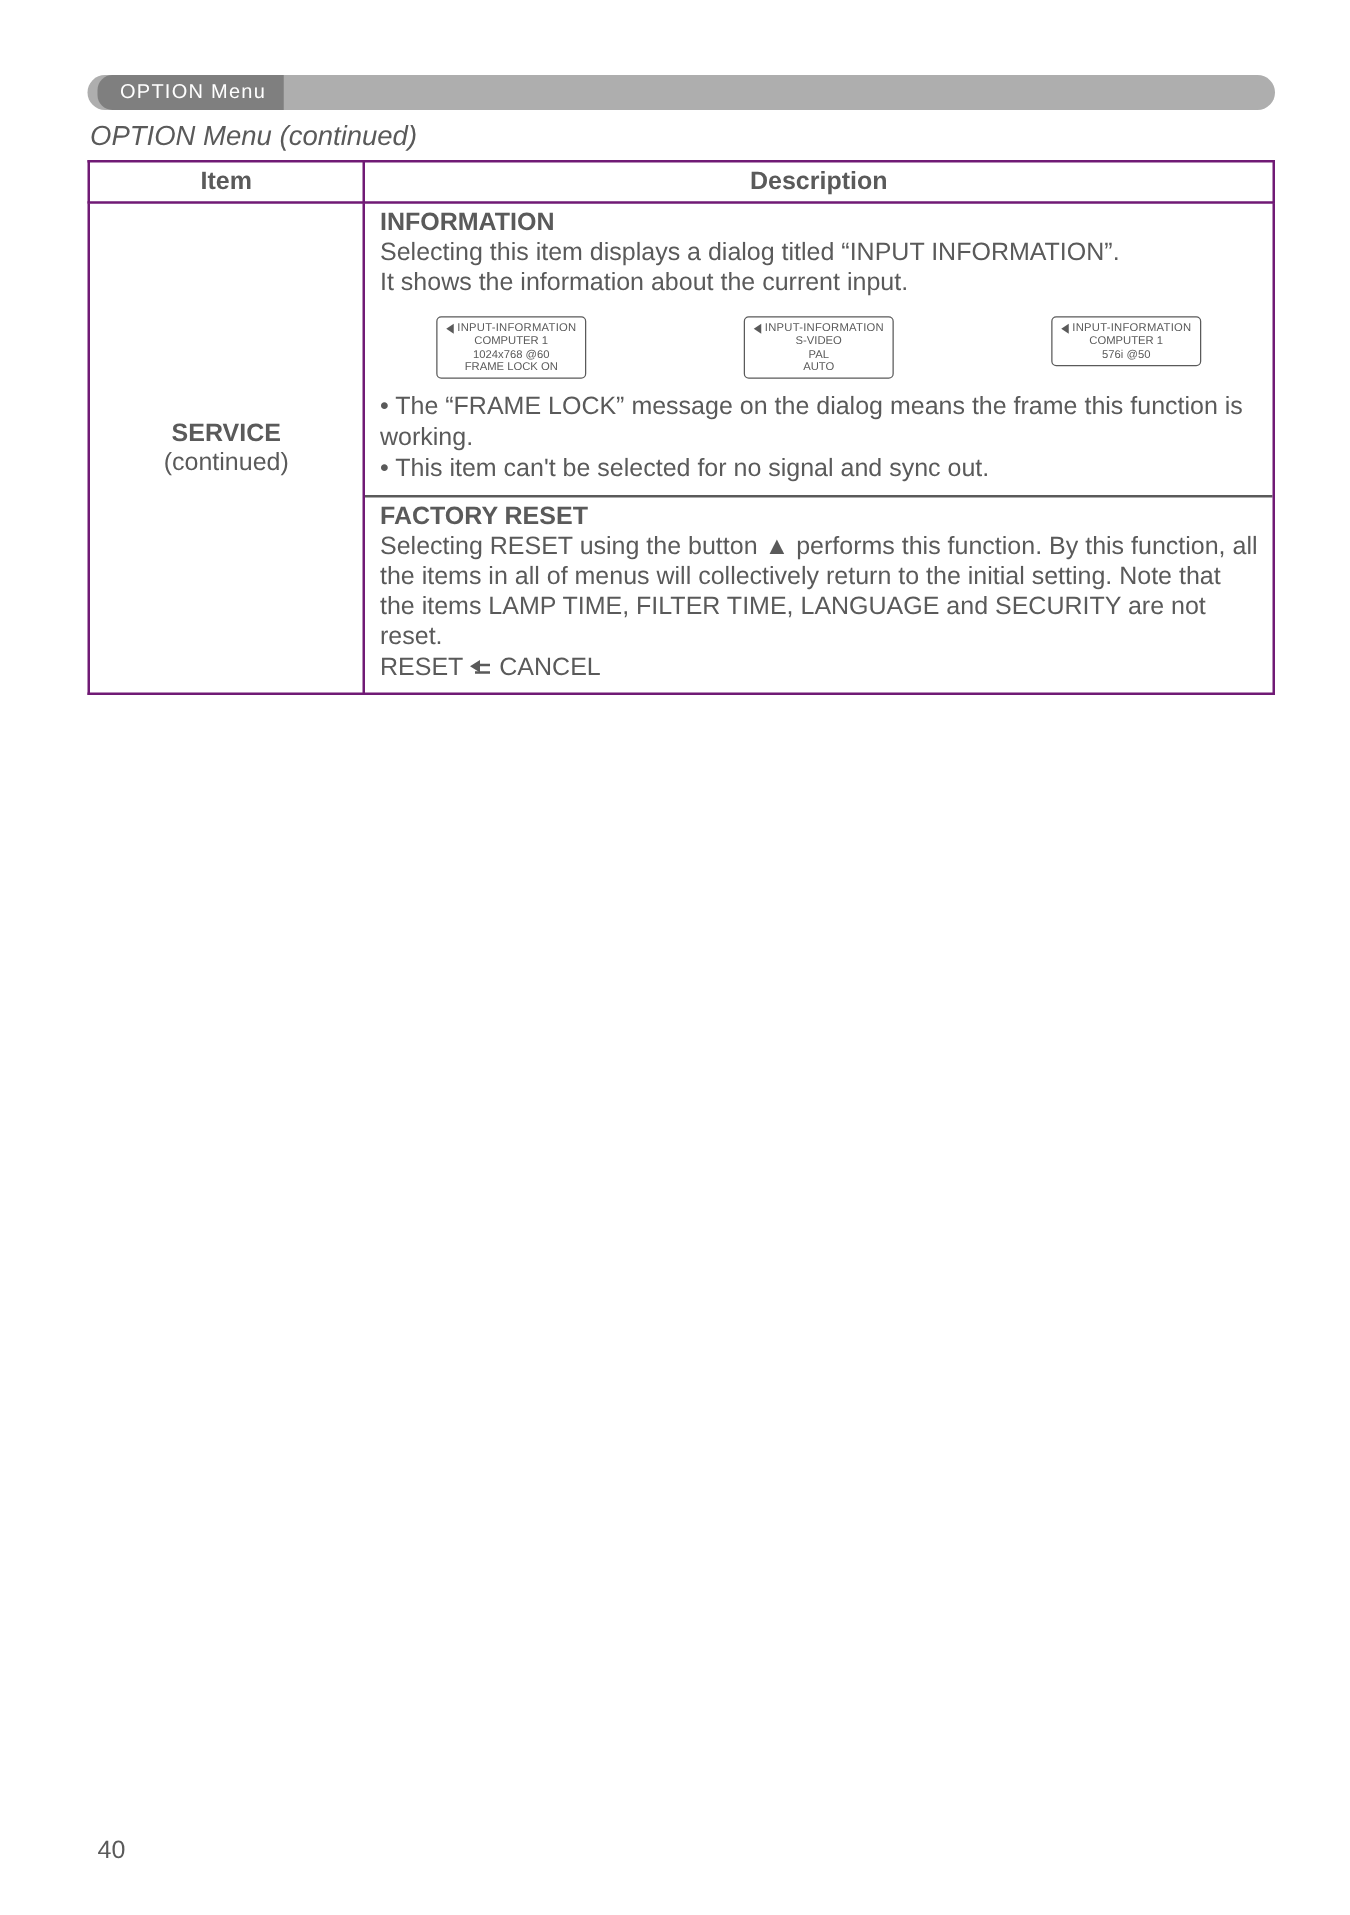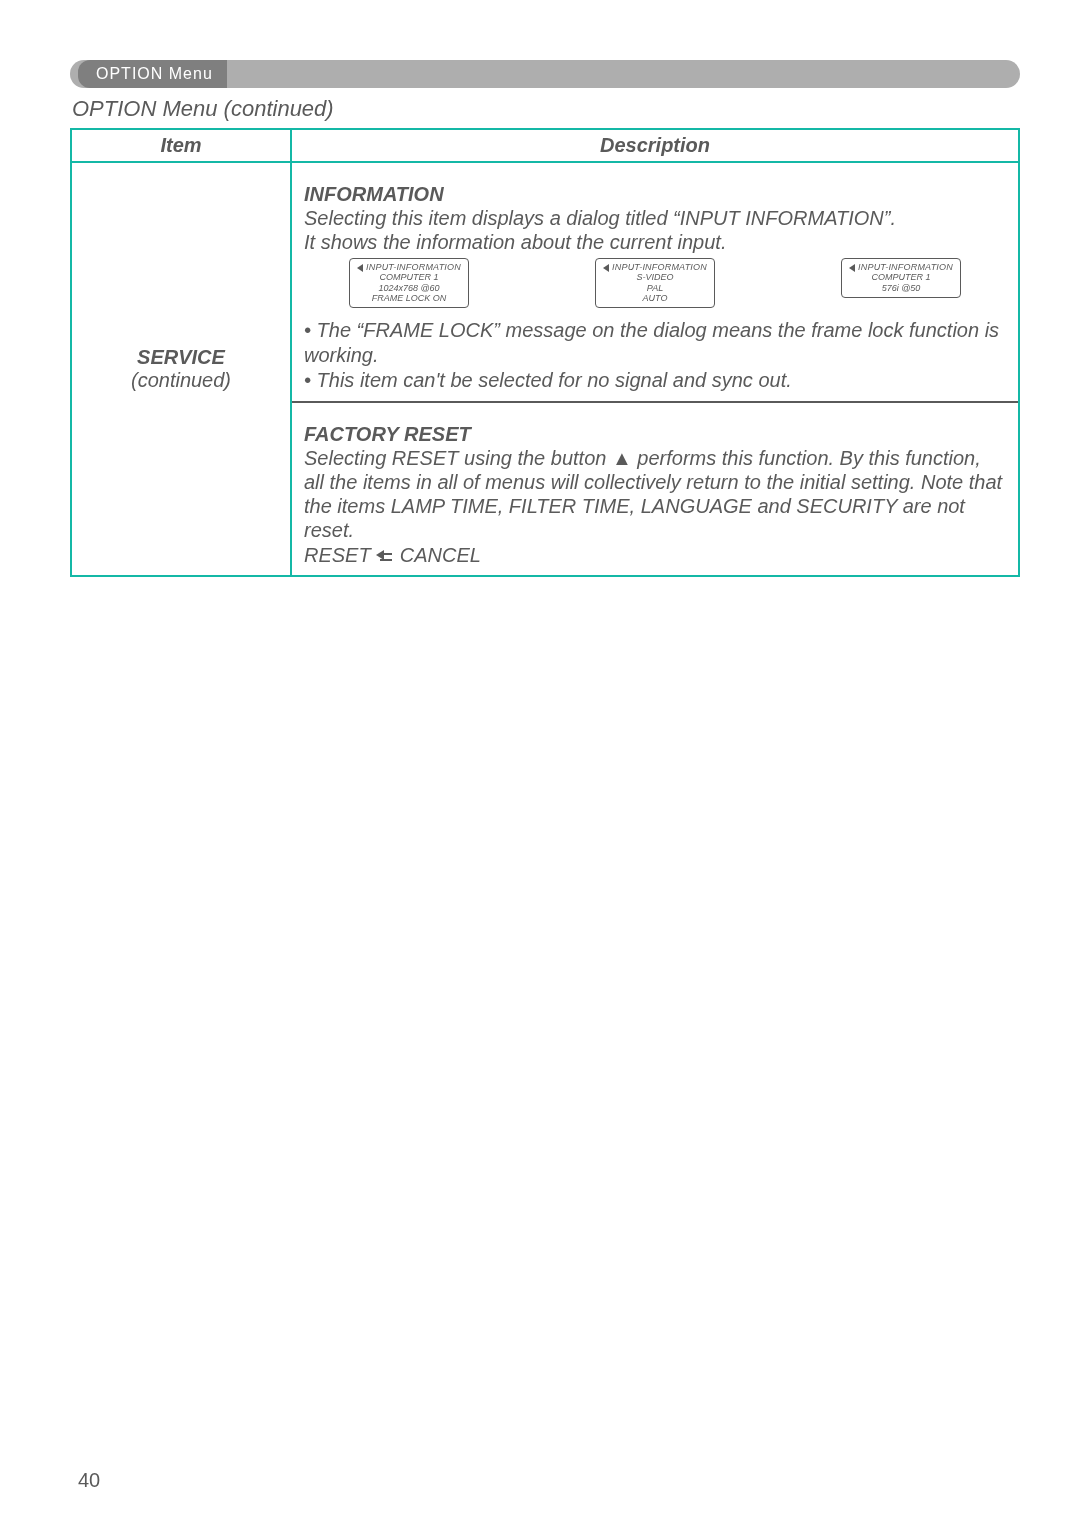--- a/index.html
+++ b/index.html
@@ -34,52 +34,51 @@
     color: #5a5a5a;
     margin: 2px 0 6px 2px;
   }
 
   table.main {
     border-collapse: collapse;
     width: 100%;
     table-layout: fixed;
   }
   table.main th, table.main td {
-    border: 2px solid #14b8a6;
+    border: 2px solid #701a75;
     vertical-align: top;
-    font-style: italic;
   }
   table.main th {
     font-size: 20px;
     font-weight: bold;
     text-align: center;
     padding: 4px 0;
   }
   col.item-col { width: 220px; }
 
   .item-cell {
     text-align: center;
     vertical-align: middle !important;
     font-size: 20px;
     padding: 8px;
     margin-top: 47px;
   }
   .item-cell .svc { font-weight: bold; display: block; }
   .item-cell .cont { display: block; }
 
-  .desc-block { padding: 20px 12px 8px 12px; border-bottom: 2px solid #5a5a5a; }
+  .desc-block { padding: 4px 12px 8px 12px; border-bottom: 2px solid #5a5a5a; }
   .desc-block:last-child { border-bottom: none; }
   .sub-heading { font-weight: bold; font-size: 20px; }
   .body-text { font-size: 20px; line-height: 1.2; }
 
   .info-boxes {
     display: flex;
     justify-content: space-around;
     align-items: flex-start;
-    margin: 4px 0 10px 0;
+    margin: 15px 0 10px 0;
     gap: 36px;
   }
   .info-box {
     border: 1.5px solid #5a5a5a;
     border-radius: 4px;
     font-size: 9px;
     text-align: center;
     padding: 3px 6px 4px 6px;
     min-width: 120px;
     line-height: 1.15;
@@ -178,21 +177,21 @@
               </div>
               <div class="info-box">
                 <div><span class="tri"></span><span class="ib-title">INPUT-INFORMATION</span></div>
                 <div class="ib-line">COMPUTER 1</div>
                 <div class="ib-line">576i @50</div>
                 <div class="ib-line"></div>
               </div>
             </div>
 
             <div class="bullets">
-              <p>• The “FRAME LOCK” message on the dialog means the frame lock function is working.</p>
+              <p>• The “FRAME LOCK” message on the dialog means the frame this function is working.</p>
               <p>• This item can't be selected for no signal and sync out.</p>
             </div>
           </div>
 
           <div class="desc-block">
             <div class="sub-heading">FACTORY RESET</div>
             <div class="body-text">Selecting RESET using the button ▲ performs this function. By this function, all the items in all of menus will collectively return to the initial setting. Note that the items LAMP TIME, FILTER TIME, LANGUAGE and SECURITY are not reset.</div>
             <div class="reset-line">
               <span>RESET</span>
               <span class="dbl-arrow"></span>

